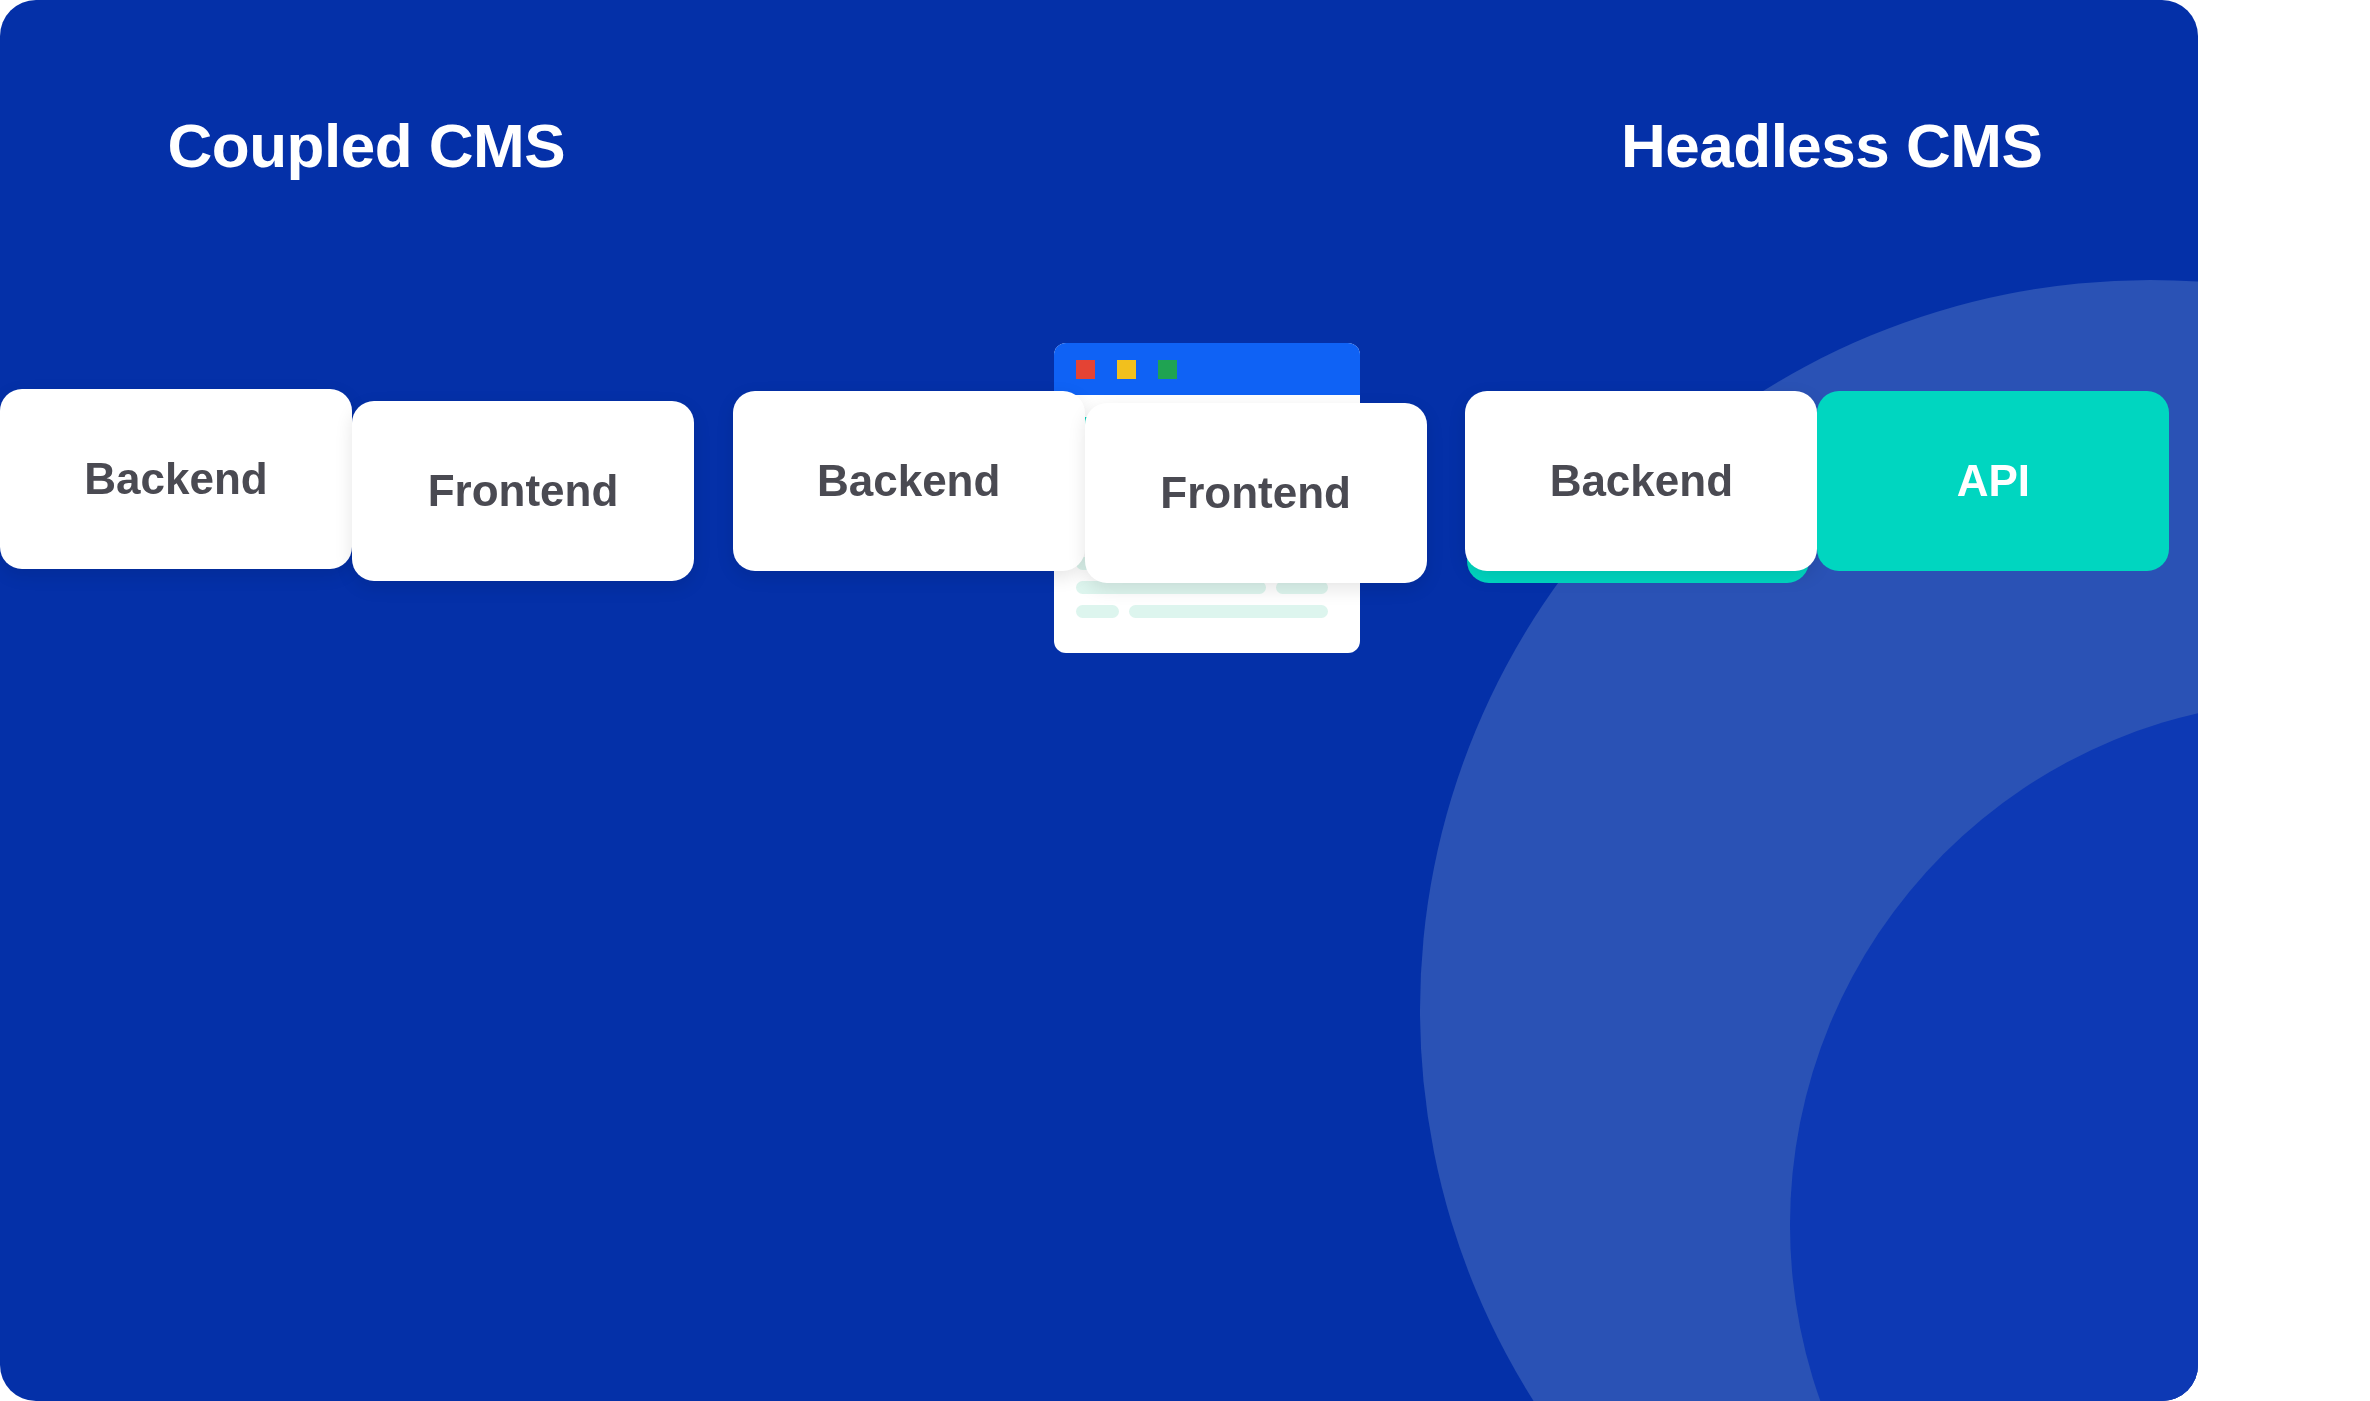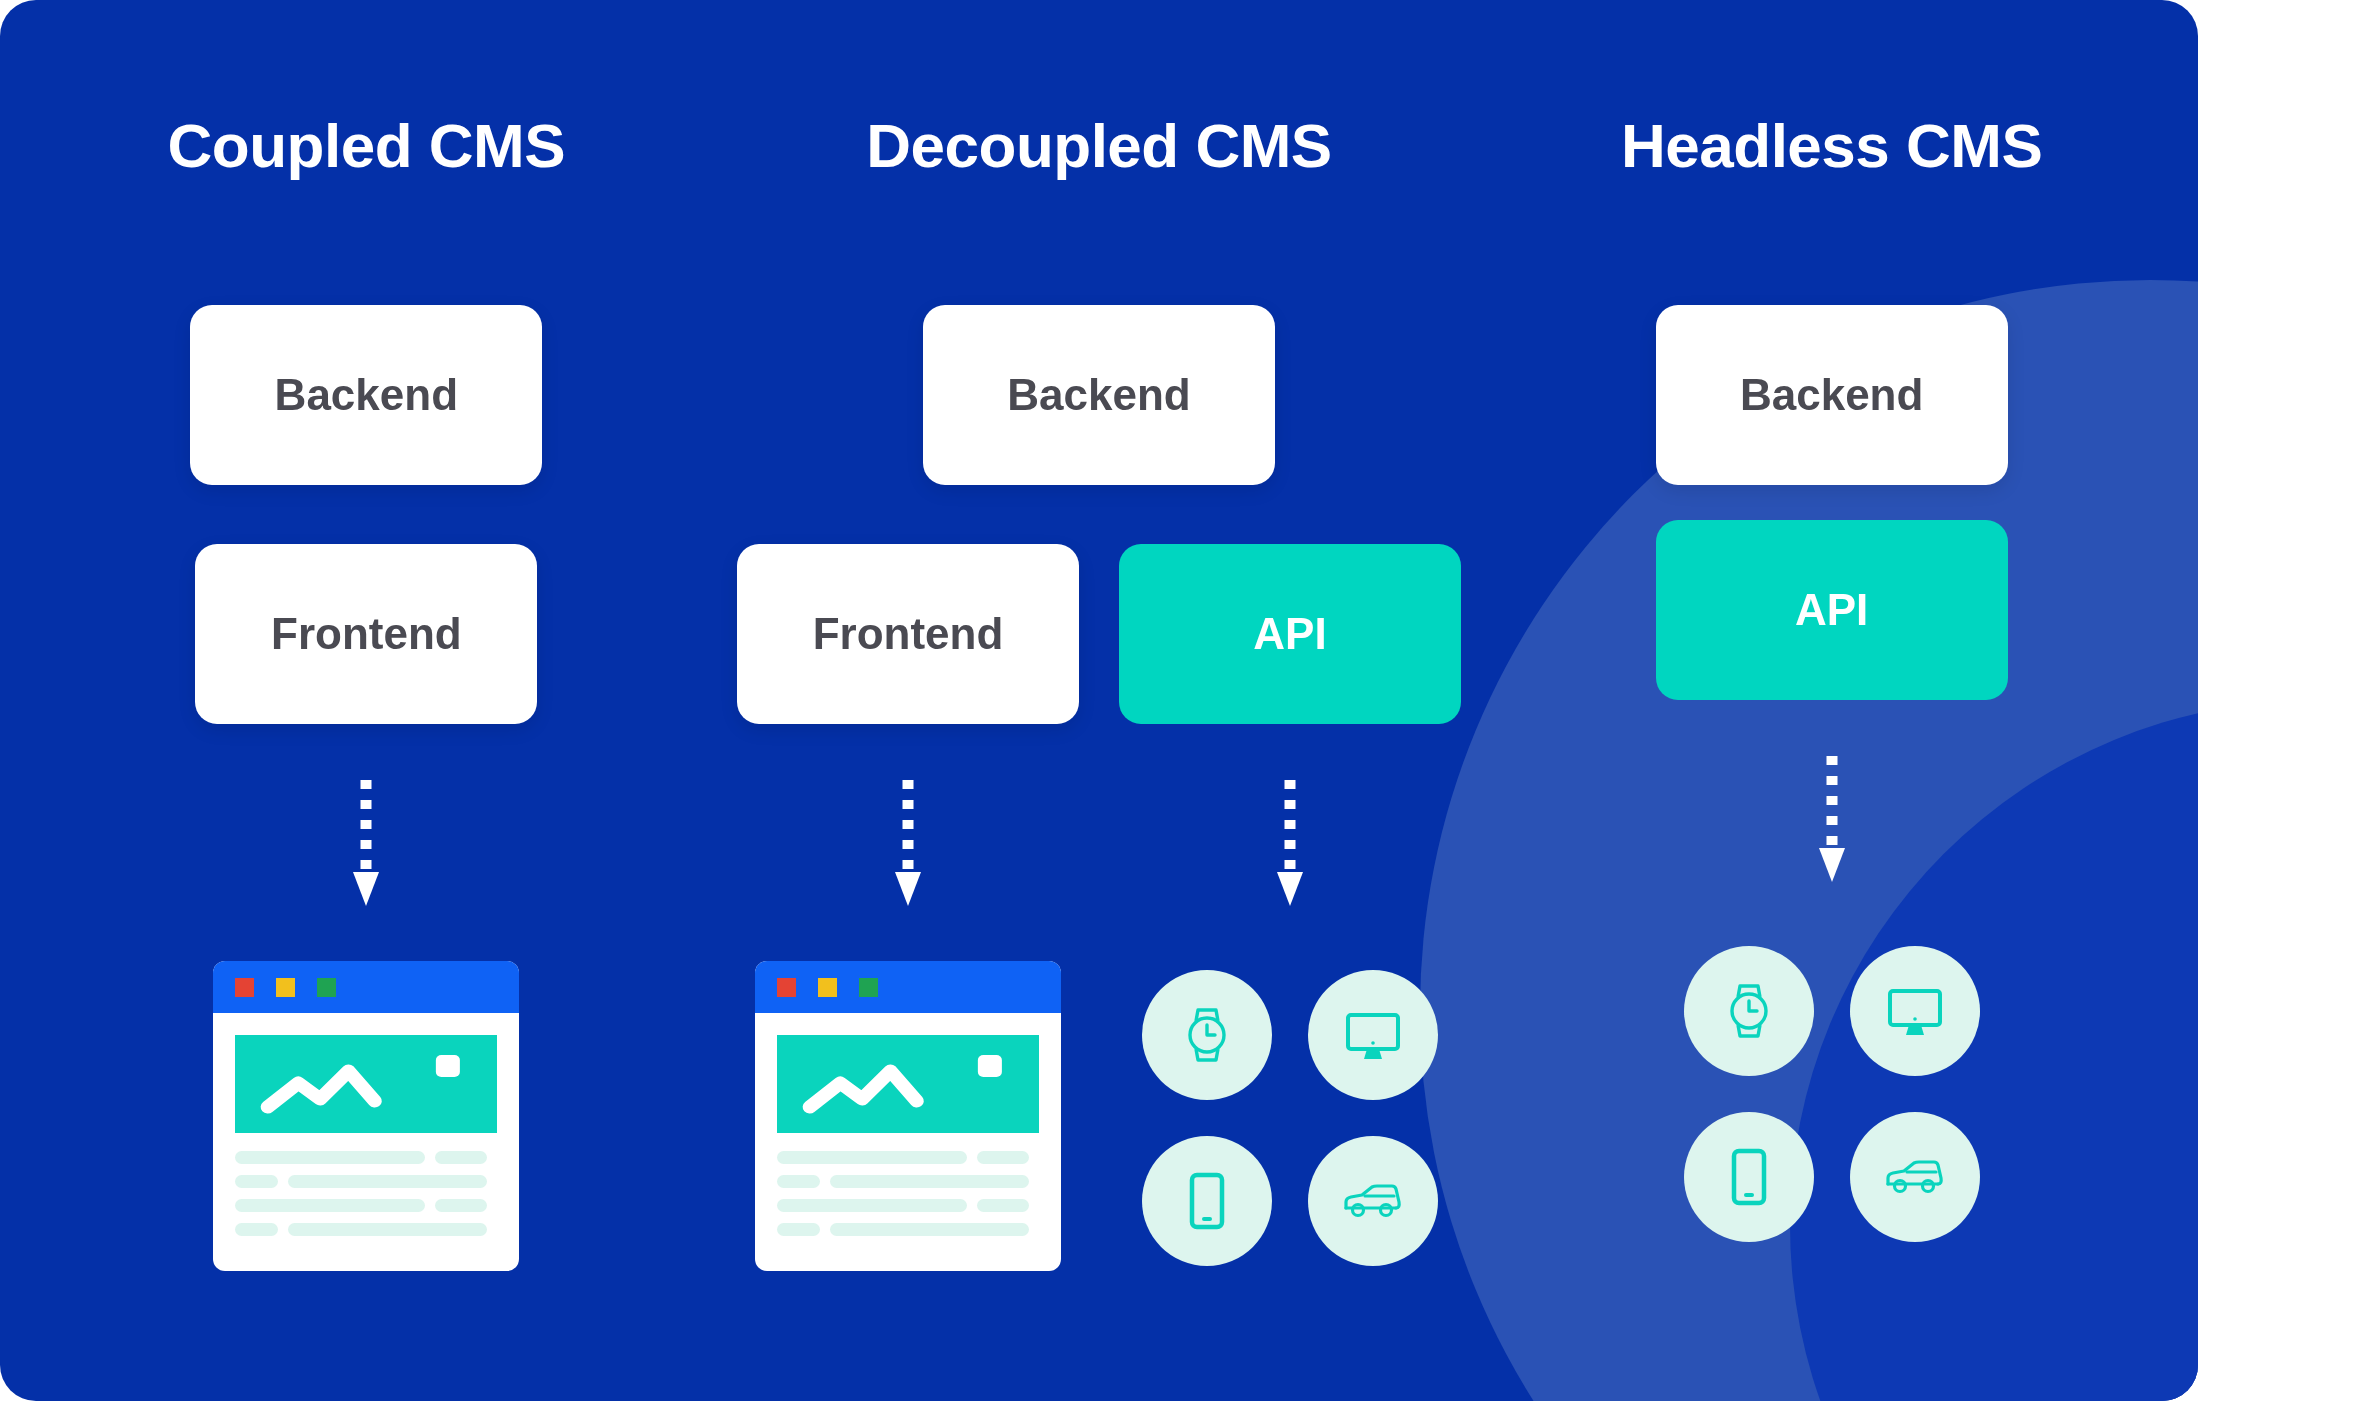--- a/index.html
+++ b/index.html
@@ -60,21 +60,21 @@
     letter-spacing: -0.5px;
     line-height: 1;
     white-space: nowrap;
   }
   .rows {
     position: absolute;
     top: 305px;
     left: 0;
     right: 0;
     display: flex;
-    flex-direction: column;
+    flex-direction: row;
     align-items: center;
   }
   .card-row {
     display: flex;
     gap: 40px;
     justify-content: center;
     align-items: flex-start;
   }
   .card {
     width: 352px;
@@ -260,21 +260,20 @@
                   </div>
                 </div>
               </div>
             </div>
           </div>
 
         </div>
       </div>
 
       <div class="col">
-        <div class="col-title">Decoupled CMS</div>
         <div class="rows">
 
           <div class="card-row">
             <div class="card white">
               <span>Backend</span>
             </div>
           </div>
 
           <div class="row-gap"></div>
 

